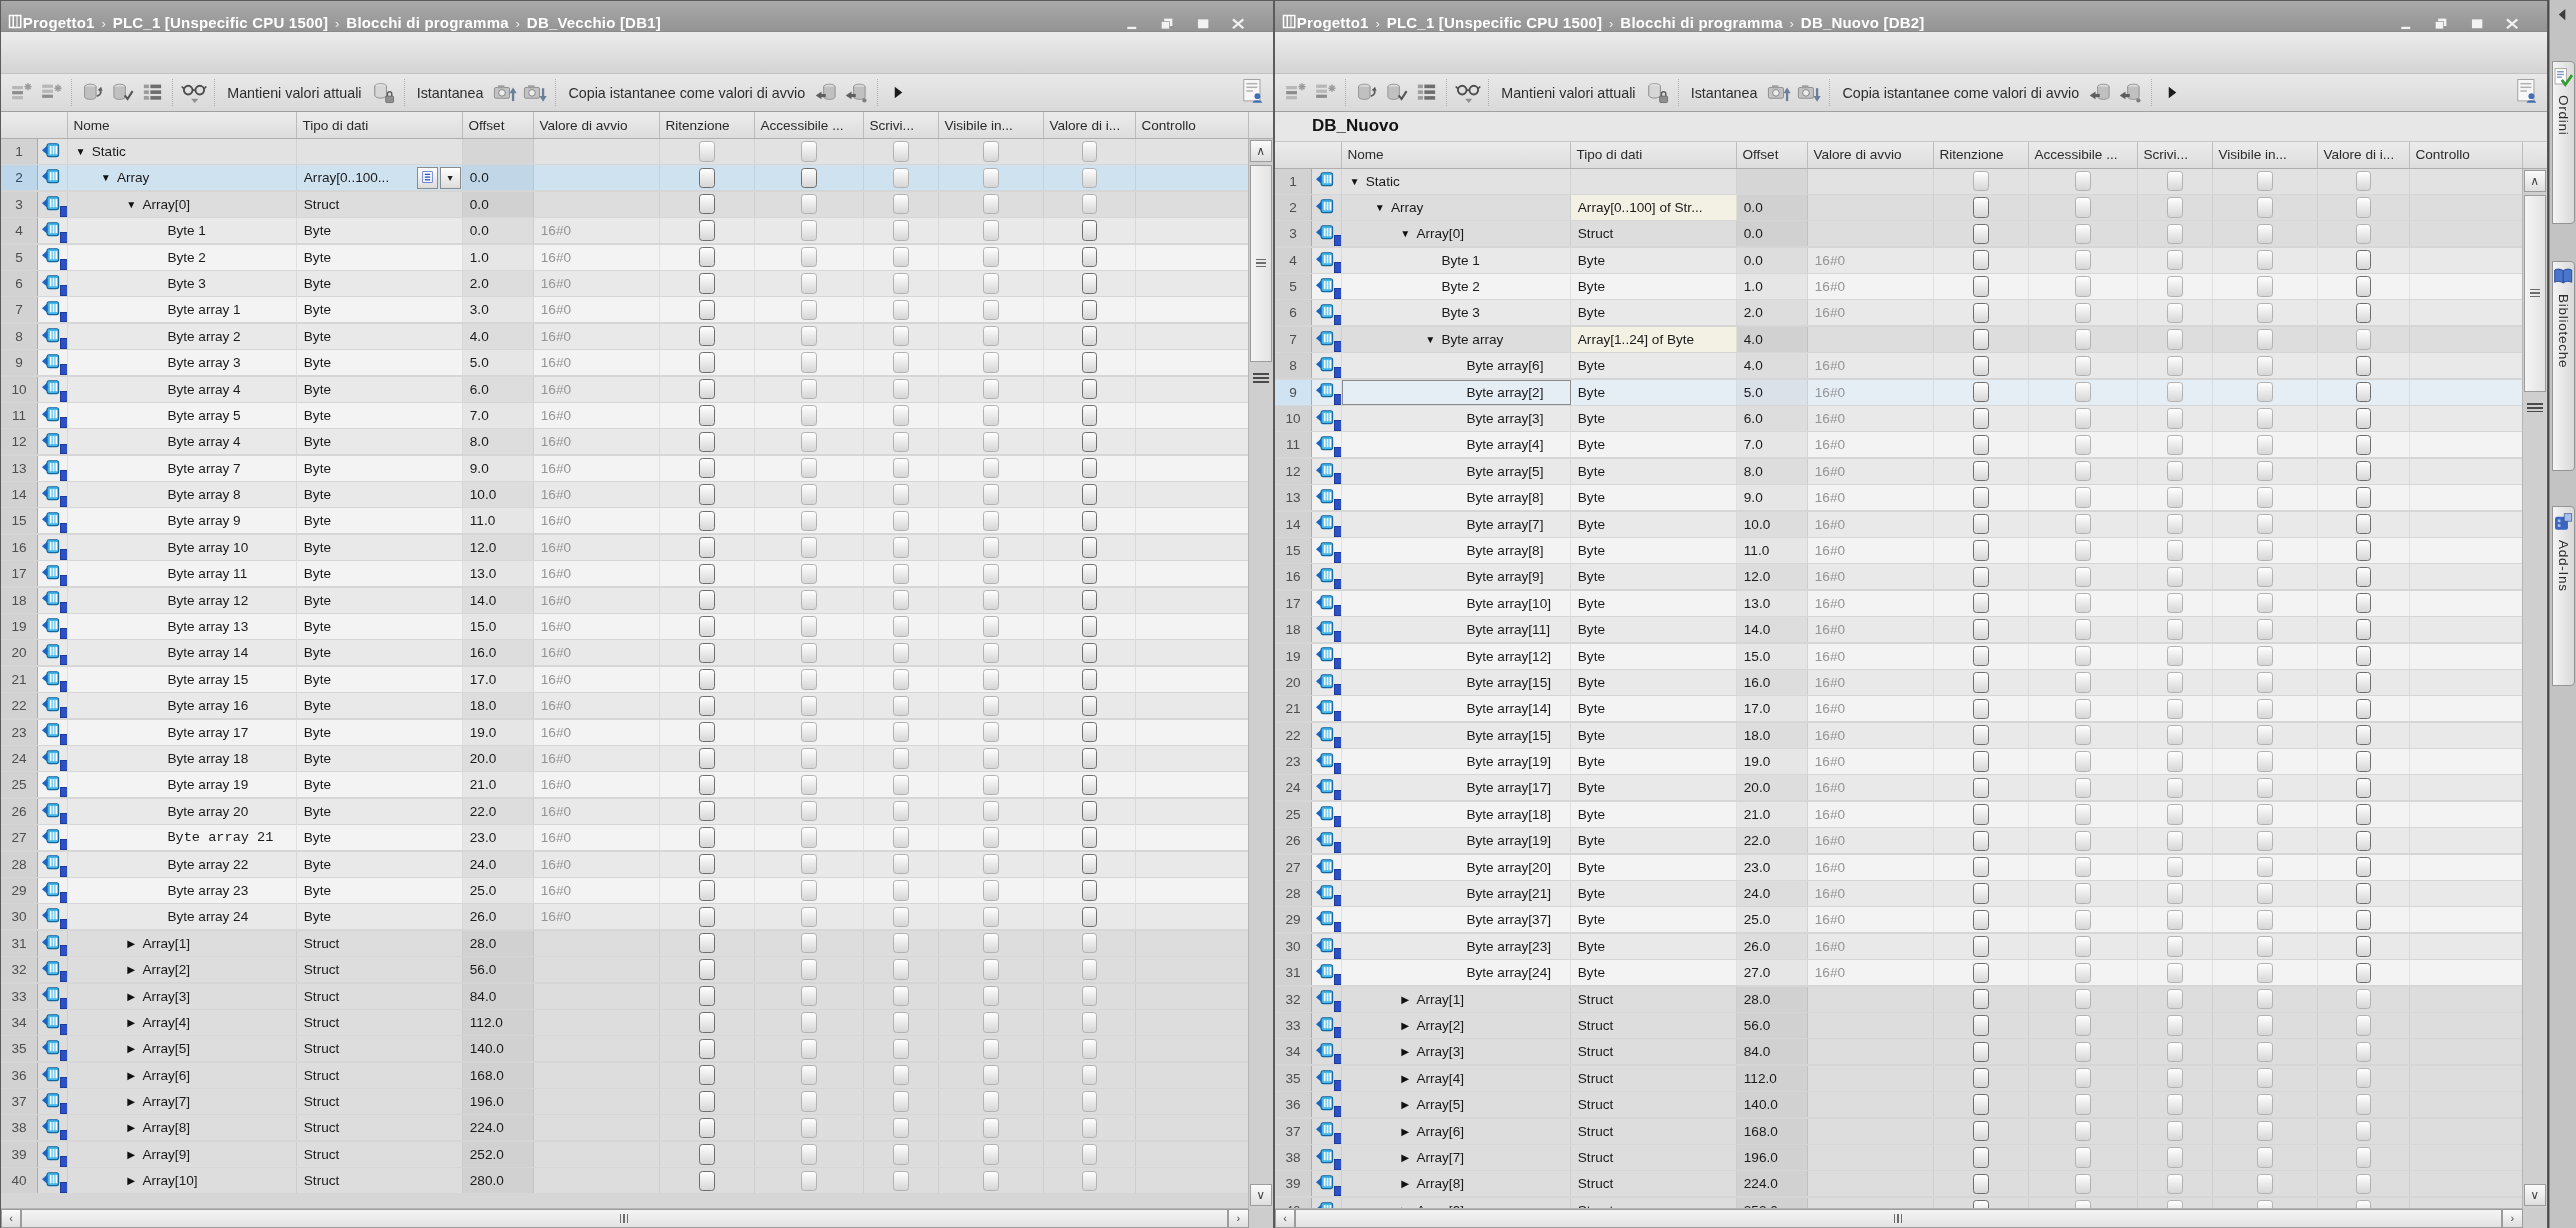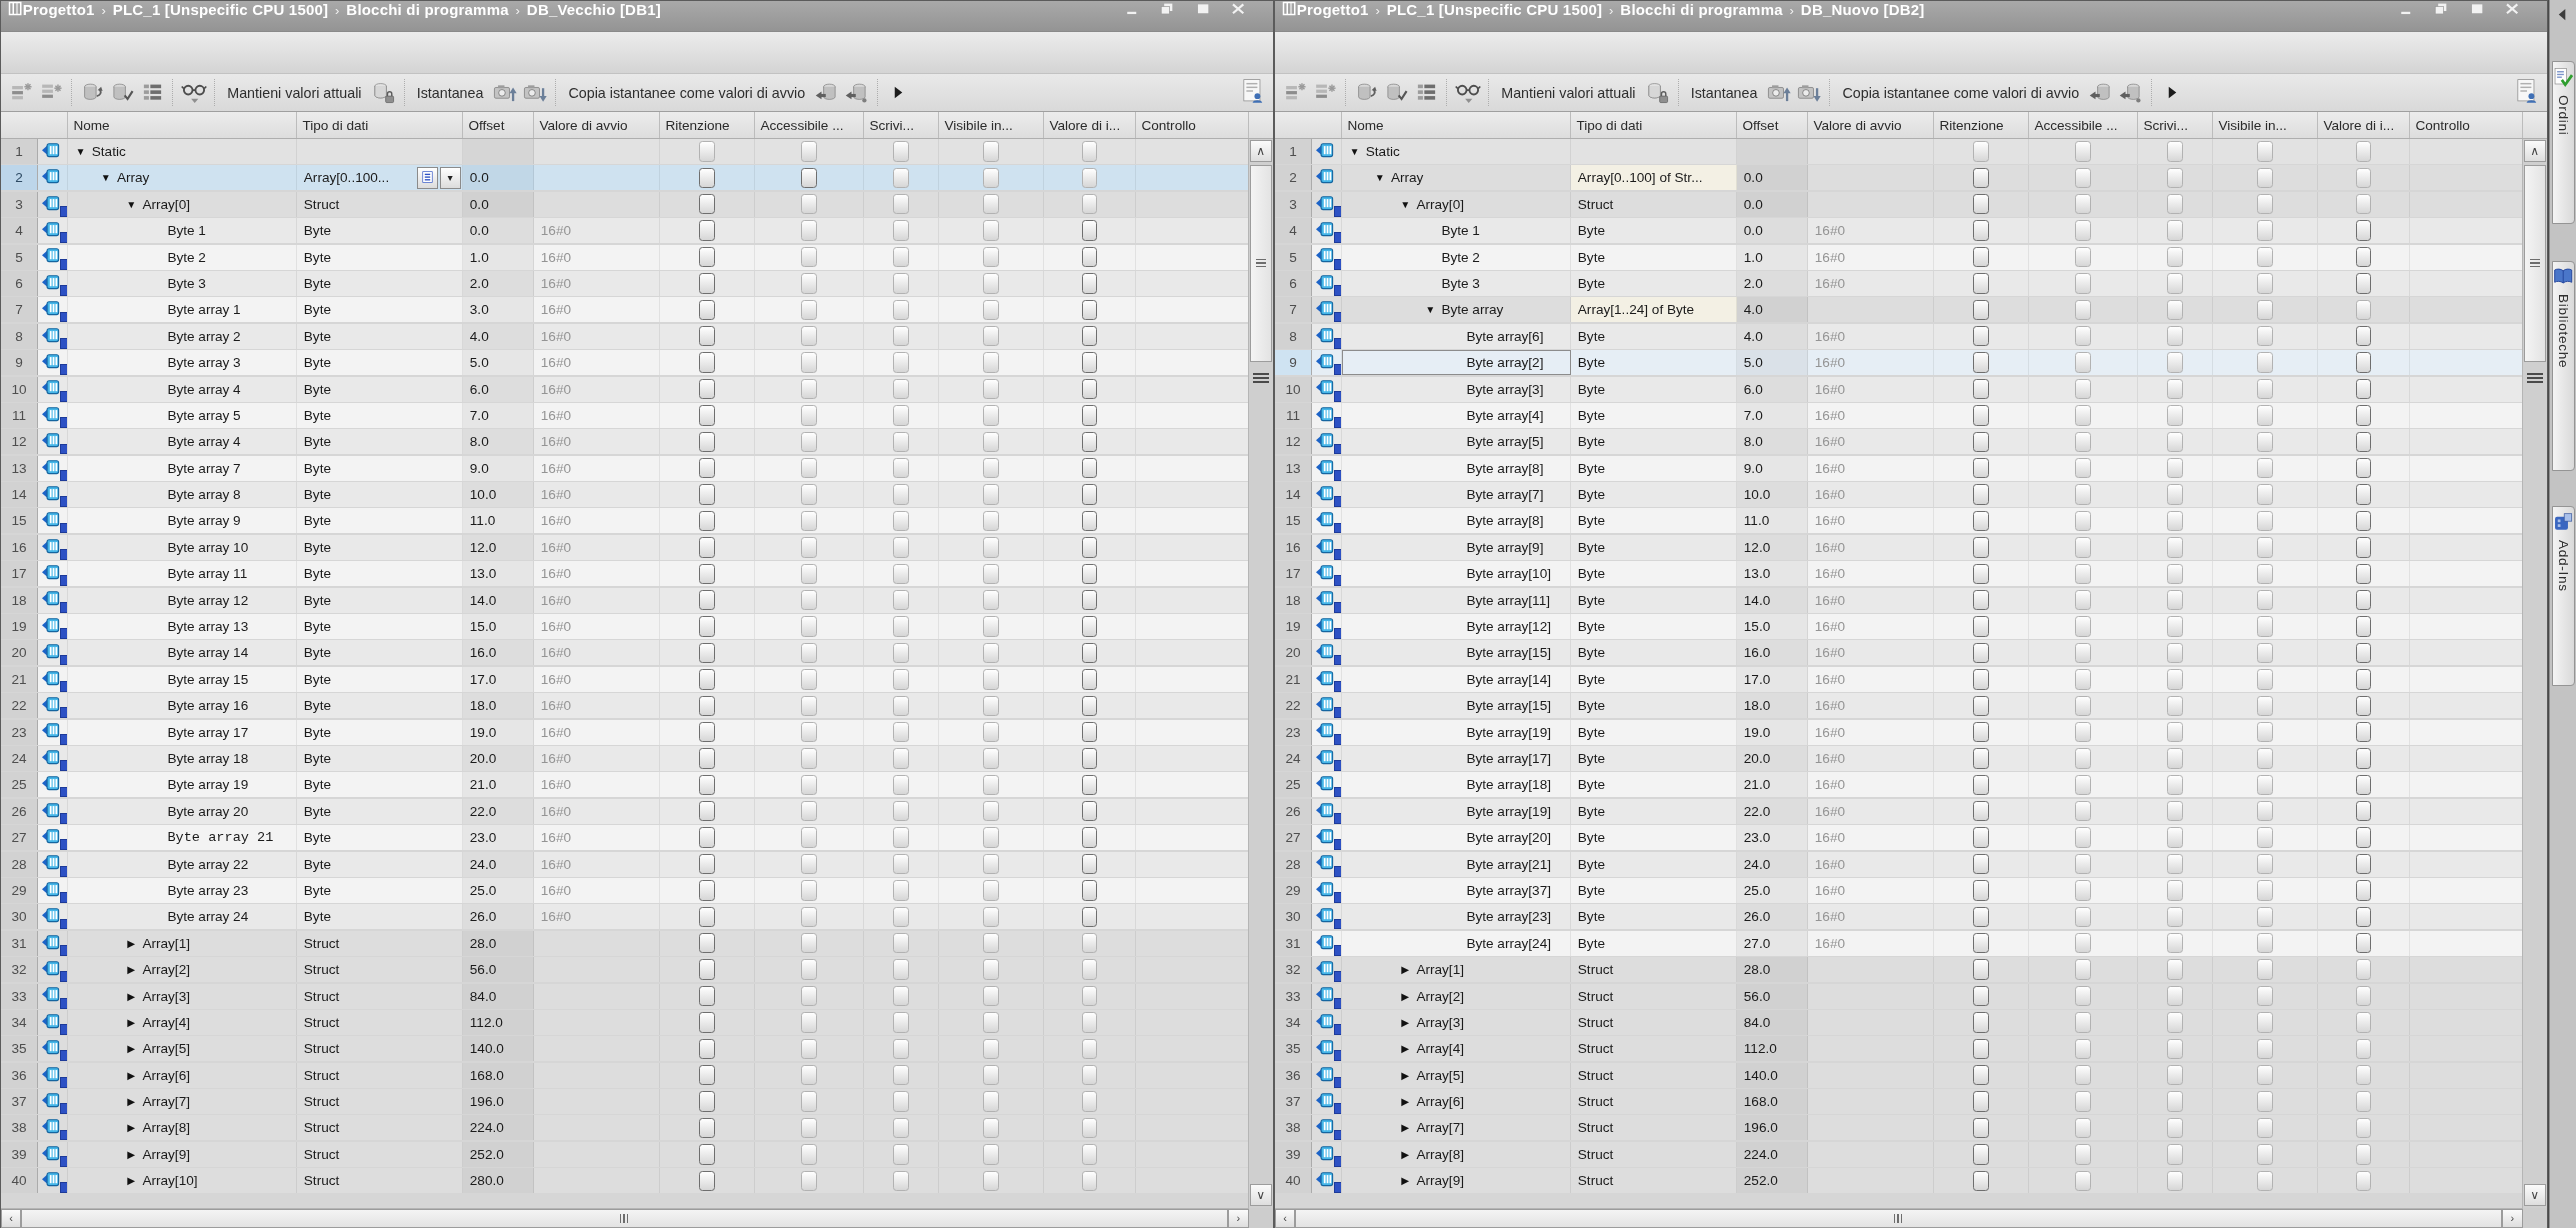--- a/index.html
+++ b/index.html
@@ -5,21 +5,21 @@
   html,body{margin:0;padding:0;}
   body{
     width:2576px;height:1229px;overflow:hidden;position:relative;
     background:#4a4a4a;
     font-family:"Liberation Sans","DejaVu Sans",sans-serif;
     -webkit-font-smoothing:antialiased;
   }
   .window{position:absolute;top:0;height:1229px;background:#d2d2d2;
     border:1.4px solid #5b5b5b;box-sizing:border-box;display:flex;flex-direction:column;}
   
-  .titlebar{height:31px;flex:0 0 31px;display:flex;align-items:flex-start;
+  .titlebar{height:31px;flex:0 0 31px;display:flex;align-items:flex-end;
     background:linear-gradient(#a9a9a9,#949494);color:#ffffff;
     padding:0 6.8px;box-sizing:border-box;border-bottom:0.7px solid #8a8a8a;}
   .crumbs{font-size:15px;font-weight:bold;letter-spacing:0.2px;white-space:nowrap;overflow:hidden;flex:1 1 auto;}
   .crumbs .sep{font-weight:normal;opacity:.85;padding:0 6.8px;font-size:13px;}
   .wincontrols{display:flex;gap:17.7px;margin-right:19px;}
   .wbtn{width:17.7px;height:15px;display:flex;align-items:flex-end;justify-content:center;color:#f4f4f4;
     font-size:13.6px;font-weight:bold;cursor:default;line-height:1;}
   .wbtn svg{display:block}
   
   .band{height:41px;flex:0 0 41px;background:linear-gradient(#ececec,#d4d4d4);border-bottom:0.7px solid #c2c2c2;}
@@ -2028,20 +2028,21 @@
       </div>
       <div class="tb-right"><span><svg width="22" height="26" viewBox="0 0 30 34">
             <rect x="2.5" y="1.5" width="22" height="29" fill="#f7f7f7" stroke="#8a8a8a"></rect>
             <line x1="6" y1="7" x2="21" y2="7" stroke="#b0b0b0" stroke-width="2"></line>
             <line x1="6" y1="12" x2="21" y2="12" stroke="#b0b0b0" stroke-width="2"></line>
             <line x1="6" y1="17" x2="15" y2="17" stroke="#b0b0b0" stroke-width="2"></line>
             <circle cx="21" cy="24" r="4" fill="#3f6fb5"></circle>
             <path d="M14.5 33c0-4.5 13-4.5 13 0z" fill="#3f6fb5"></path>
           </svg></span></div>
     </div>
+    <div class="dochead">DB_Nuovo</div>
     <div class="tablearea">
       <div class="thead">
         <div class="th" style="width: 67px; flex: 0 0 67px;"></div>
         <div class="th" style="width: 229px; flex: 0 0 229px;">Nome</div>
         <div class="th" style="width: 166px; flex: 0 0 166px;">Tipo di dati</div>
         <div class="th" style="width: 71px; flex: 0 0 71px;">Offset</div>
         <div class="th" style="width: 126px; flex: 0 0 126px;">Valore di avvio</div>
         <div class="th" style="width: 95px; flex: 0 0 95px;">Ritenzione</div>
         <div class="th" style="width: 109px; flex: 0 0 109px;">Accessibile ...</div>
         <div class="th" style="width: 75px; flex: 0 0 75px;">Scrivi...</div>

